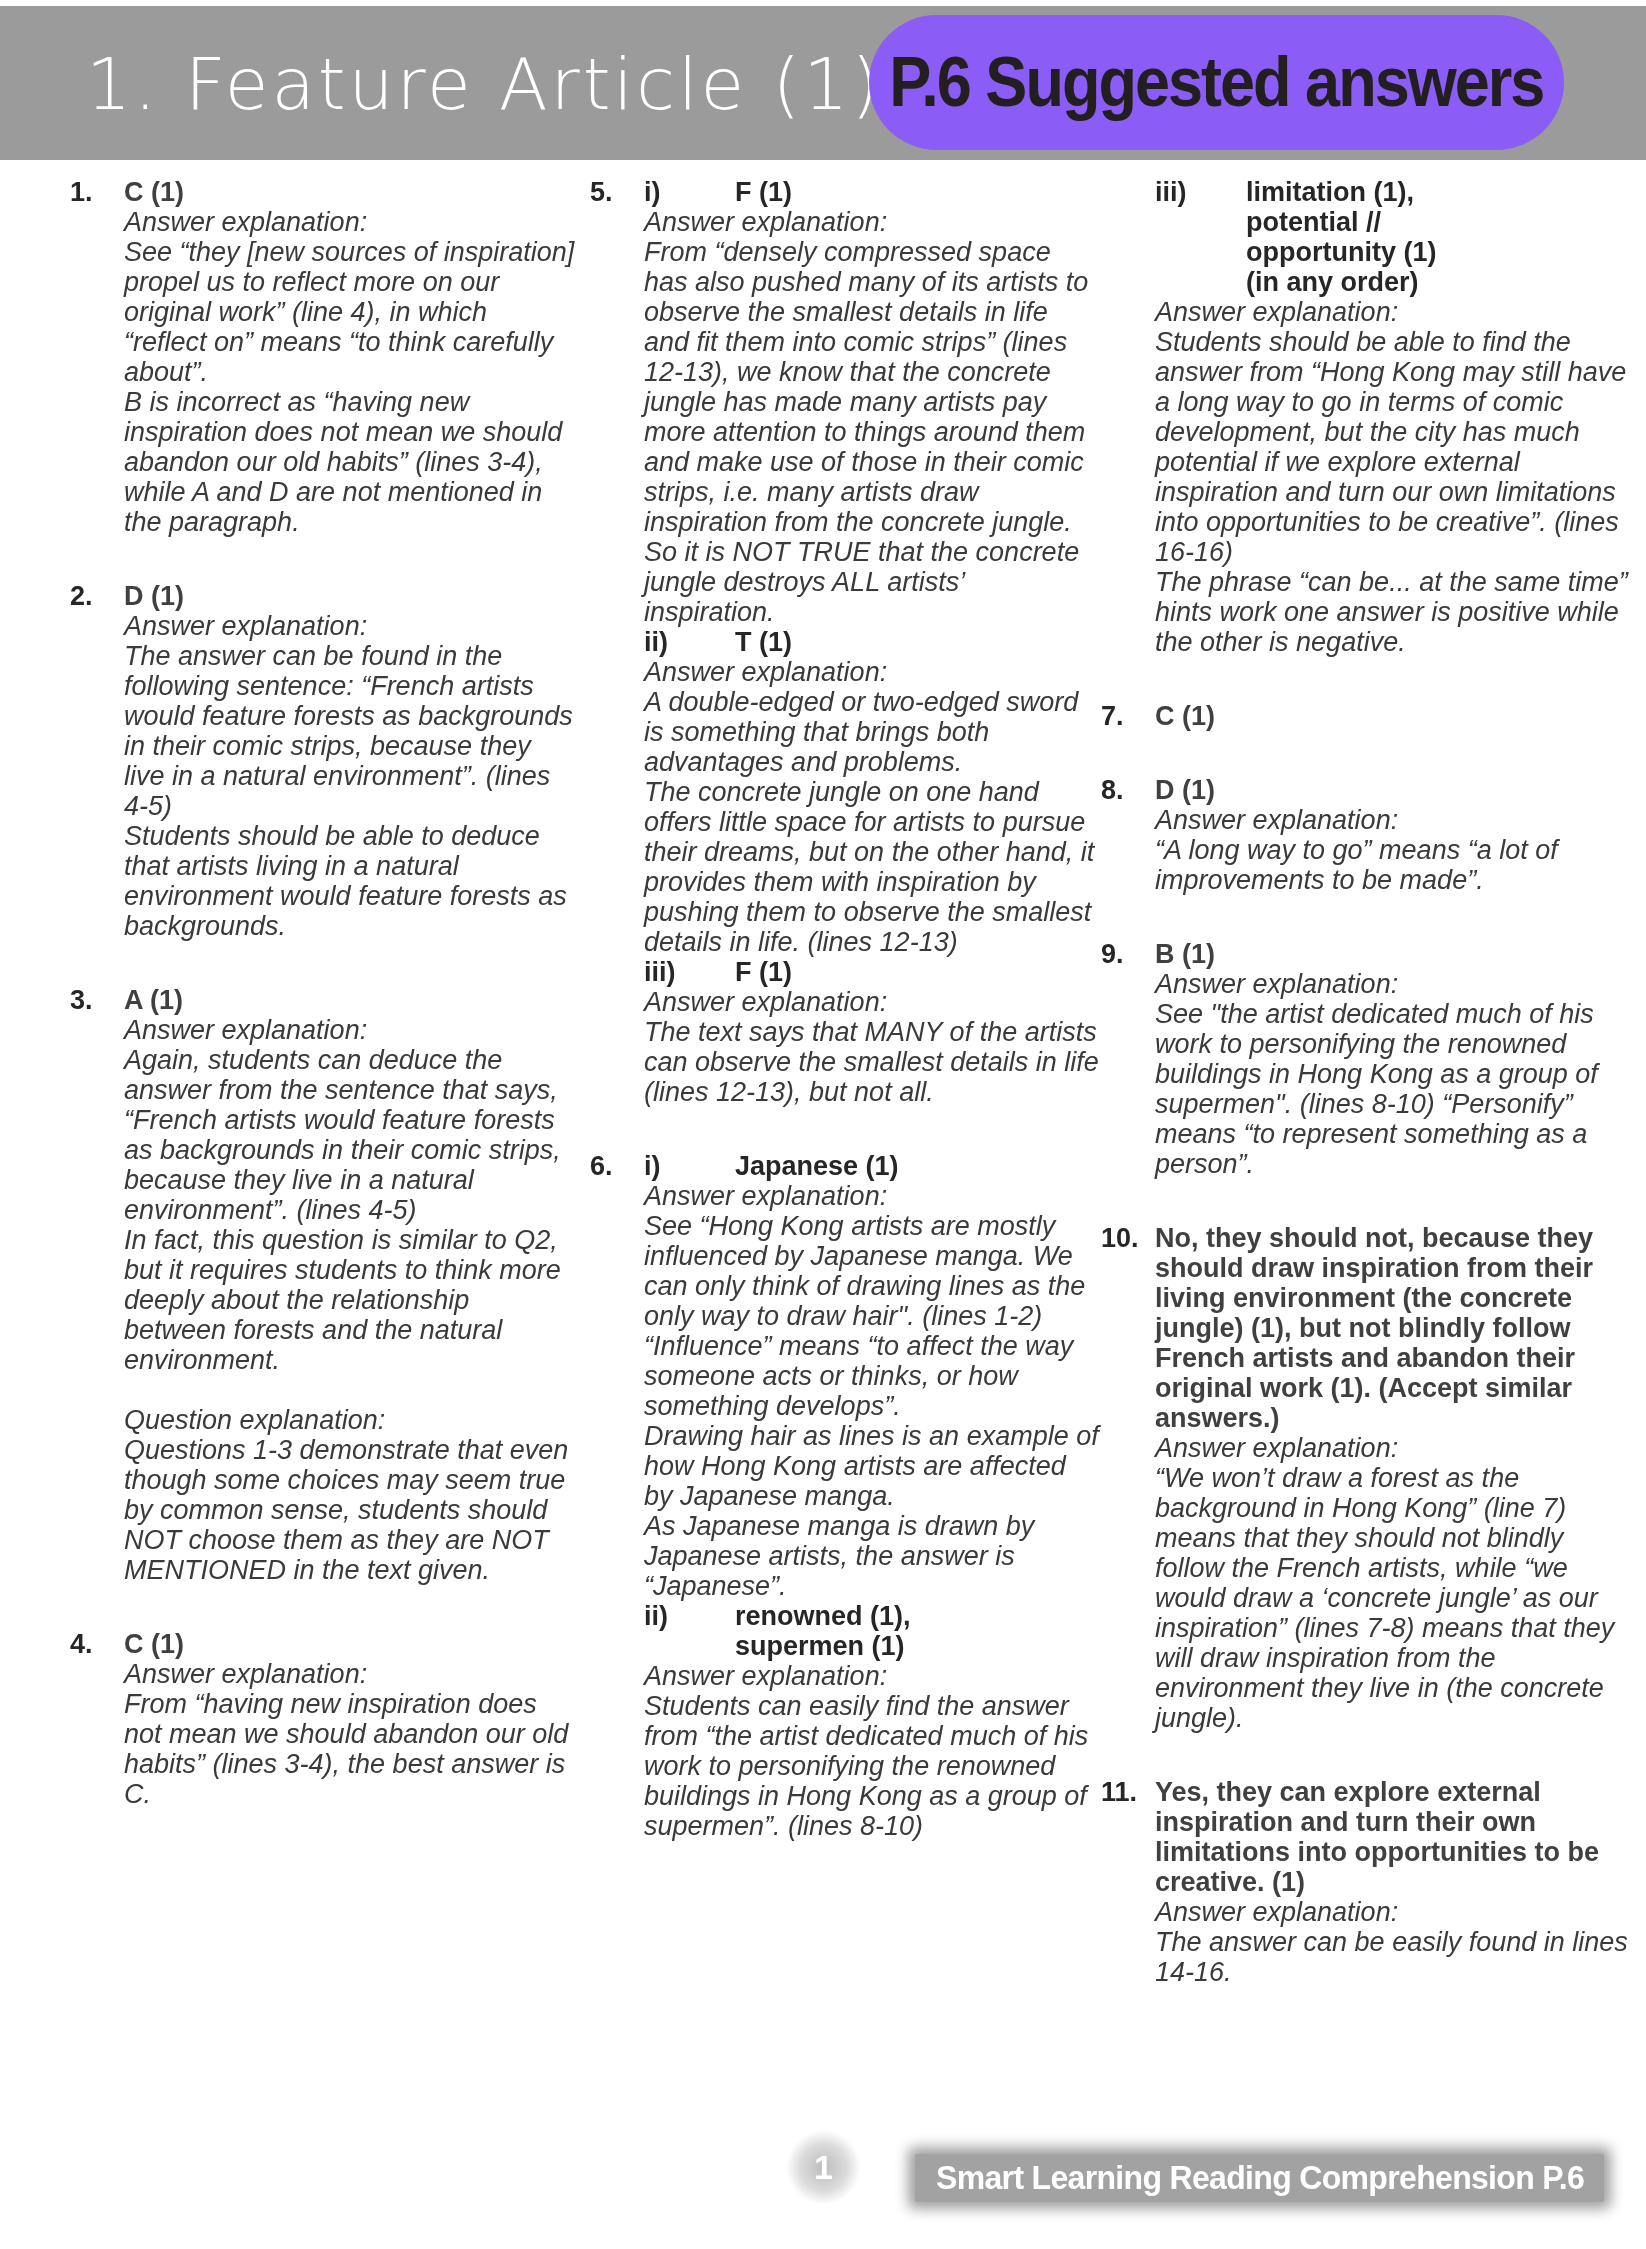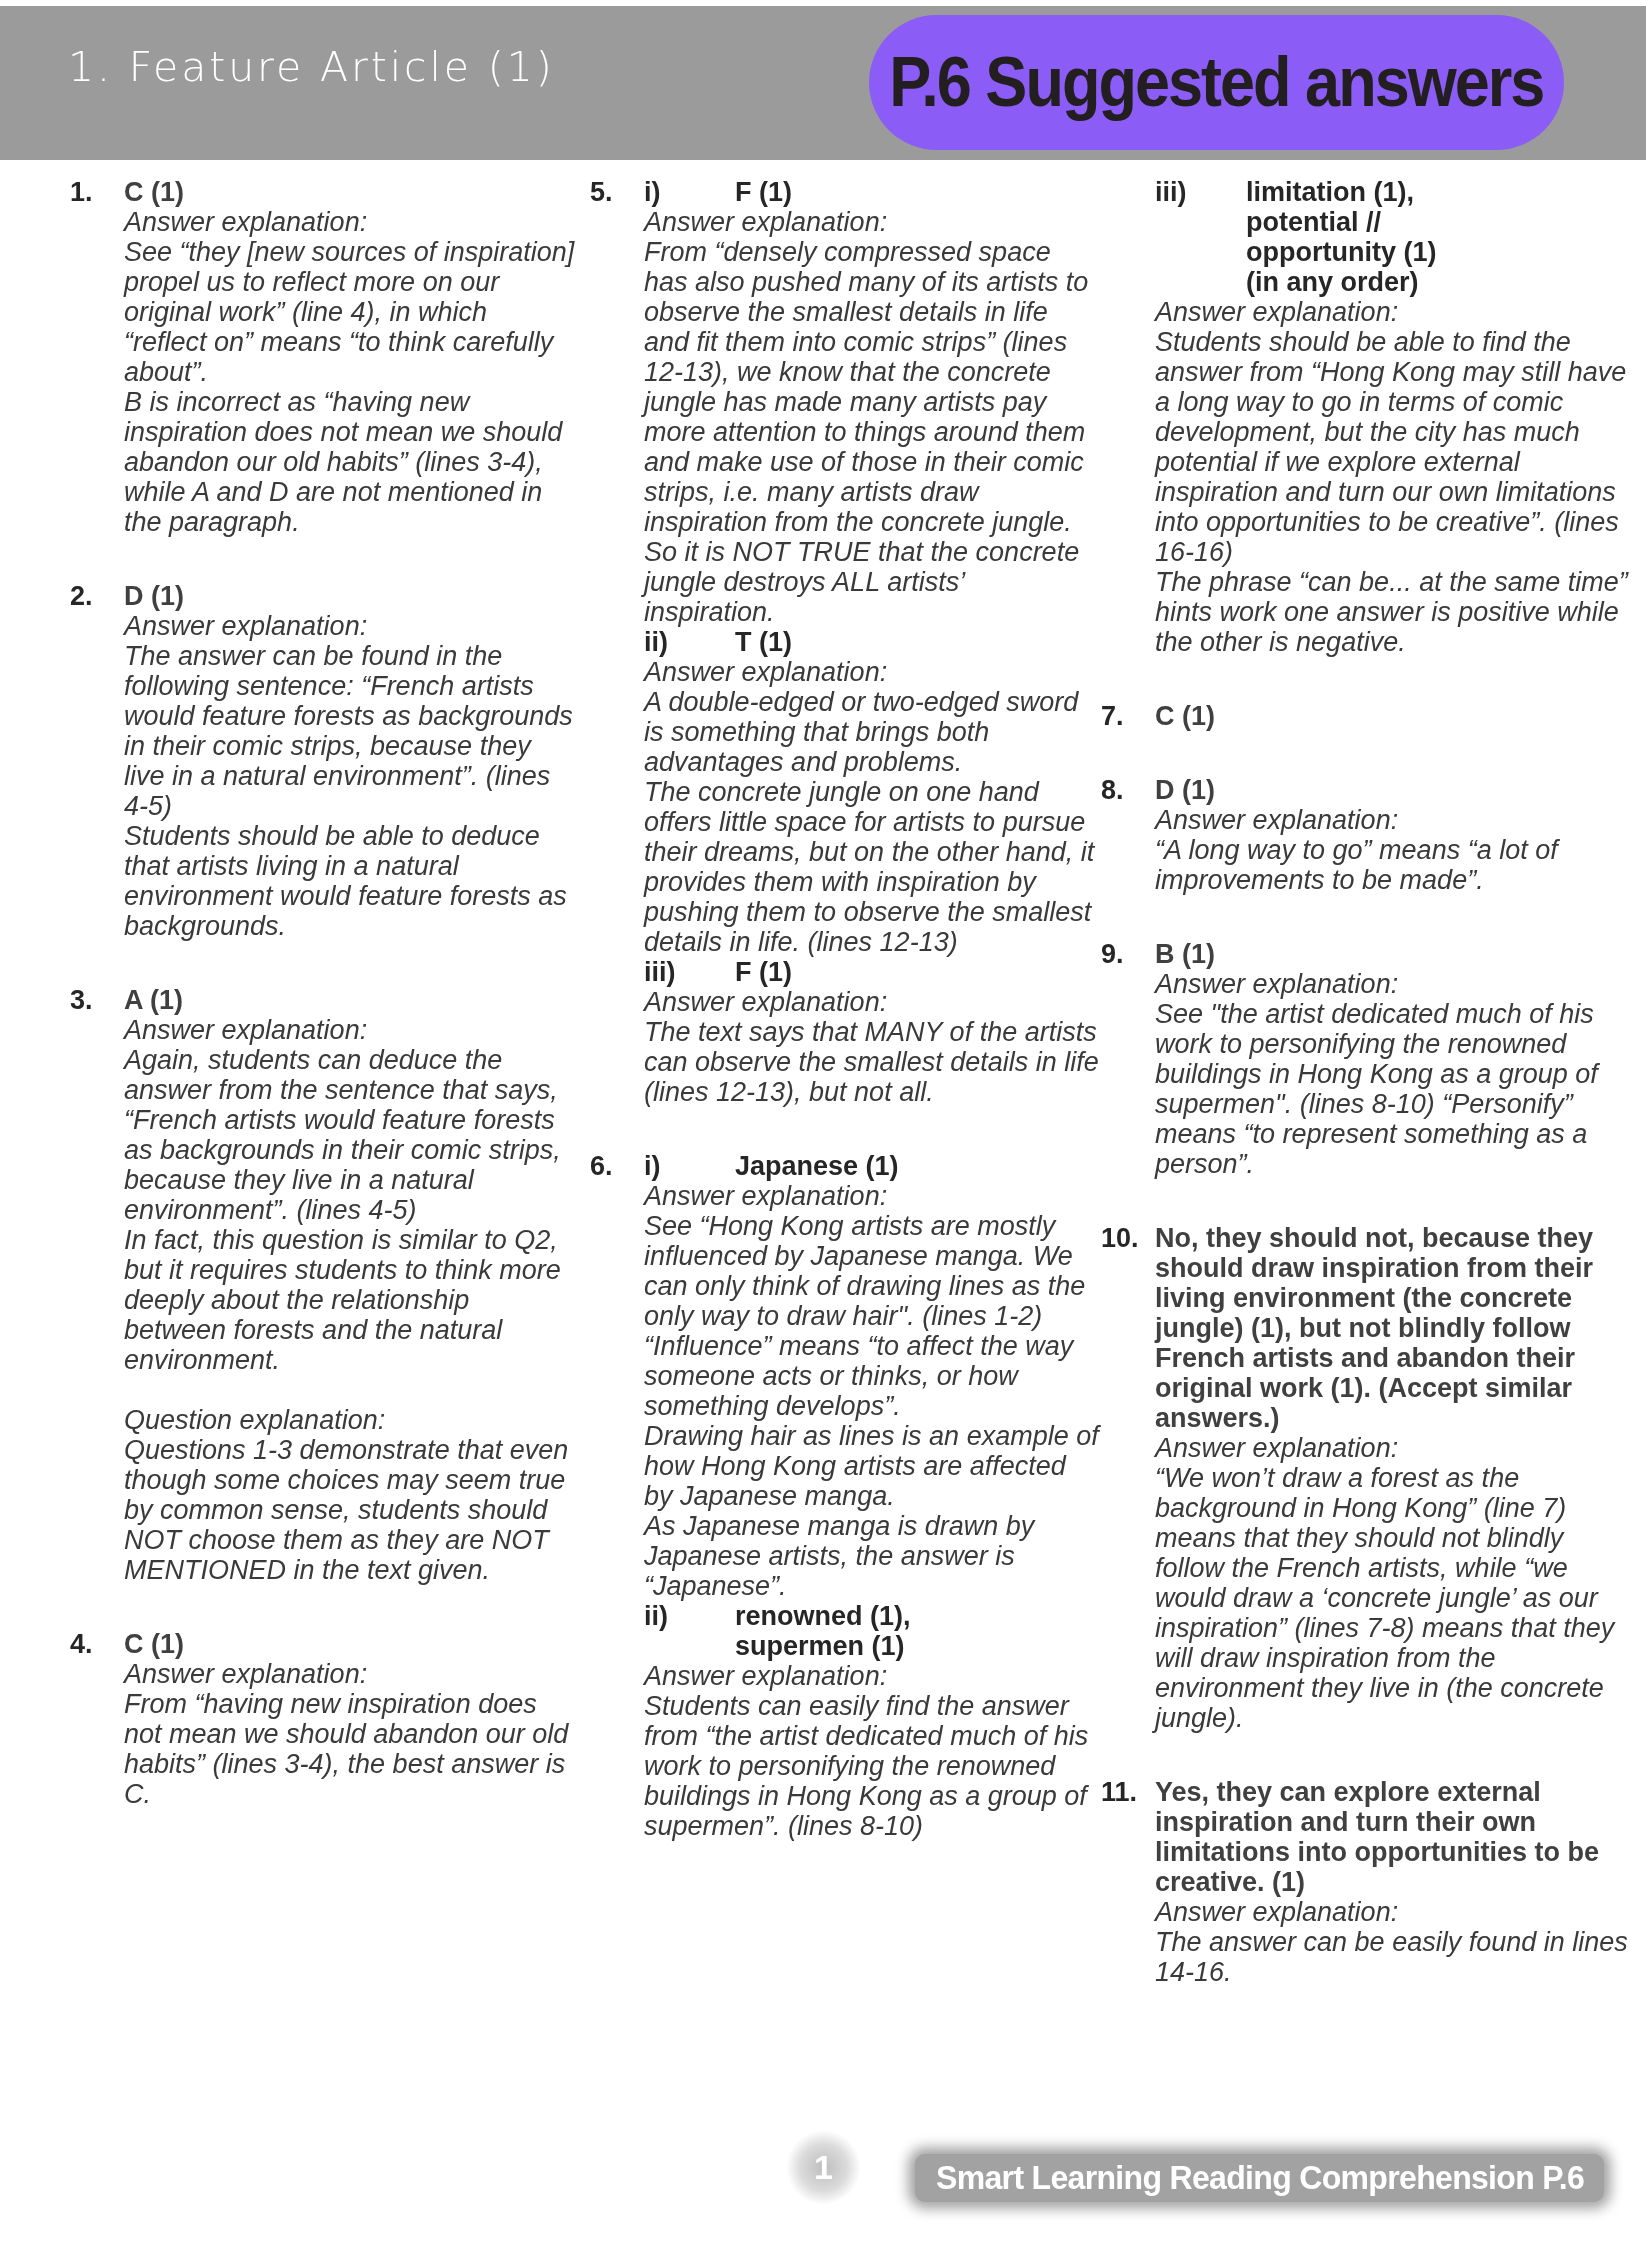--- a/index.html
+++ b/index.html
@@ -7,23 +7,23 @@
     width:1646px;height:2250px;position:relative;background:#ffffff;
     font-family:"Liberation Sans","DejaVu Sans",sans-serif;
     overflow:hidden;
   }
   
   .header-bar{
     position:absolute;left:0;top:5.9px;width:1646px;height:154px;
     background:#9b9b9b;
   }
   .header-title{
-    position:absolute;left:68px;top:37px;
+    position:absolute;left:86px;top:37px;
     font-family:"DejaVu Sans",sans-serif;
-    font-weight:200;font-size:41px;color:#ffffff;letter-spacing:2.9px;
+    font-weight:200;font-size:71px;color:#ffffff;letter-spacing:2.9px;
     white-space:nowrap;
   }
   .header-badge{
     position:absolute;right:82px;top:8.8px;width:695px;height:135px;
     background:#8b5cf6;border-radius:70px;
     display:flex;align-items:center;justify-content:center;
   }
   .header-badge .badge-text{
     font-size:70px;font-weight:bold;color:#231f20;
     letter-spacing:-2.2px;transform:scaleX(0.9);white-space:nowrap;
@@ -51,21 +51,21 @@
   .page-badge{
     position:absolute;left:787px;top:2131px;width:73px;height:73px;
     background:radial-gradient(circle,#bdbdbd 0%,rgba(189,189,189,0.55) 45%,rgba(189,189,189,0) 72%);
     display:flex;align-items:center;justify-content:center;
   }
   .page-badge .page-num{
     font-size:34px;font-weight:bold;color:#ffffff;
   }
   .brand-bar{
     position:absolute;right:42px;top:2154px;height:48px;
-    background:#a2a2a2;border-radius:10px;
+    background:#a2a2a2;border-radius:2px;
     box-shadow:0 0 13px 6.6px #a2a2a2;
     display:flex;align-items:center;padding:0 10.2px;
   }
   .brand-bar .brand-text{
     font-size:33px;font-weight:bold;color:#ffffff;
     letter-spacing:-0.7px;transform:scaleX(0.97);white-space:nowrap;
   }
 </style>
 </head>
 <body>

